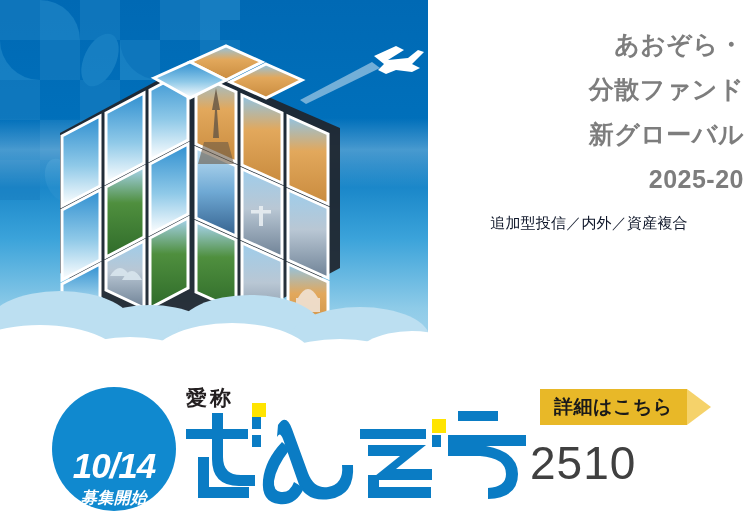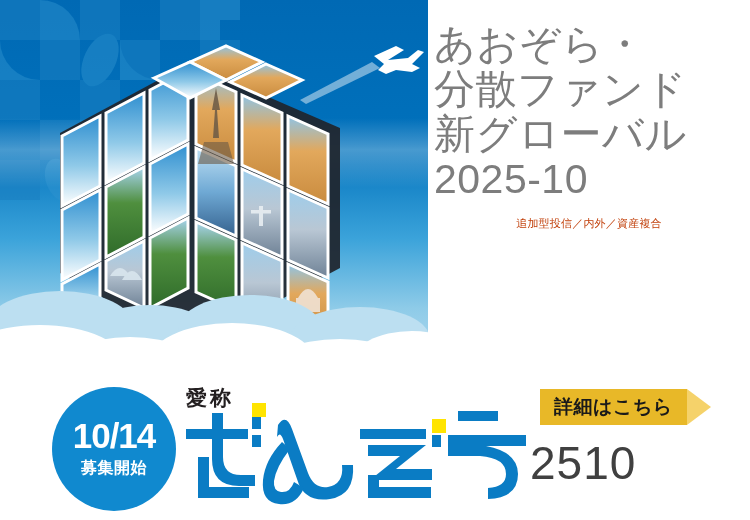--- a/index.html
+++ b/index.html
@@ -18,32 +18,32 @@
     background:linear-gradient(180deg,rgba(255,255,255,0) 0%,rgba(255,255,255,.28) 45%,rgba(255,255,255,0) 100%);}
   .plane-wrap{position:absolute;left:300px;top:28px;width:128px;height:80px;}
   .clouds{position:absolute;left:0;bottom:-2px;width:428px;height:130px;}
 
   .cube{position:absolute;left:40px;top:18px;width:350px;height:345px;}
 
   
   .text-panel{position:absolute;left:428px;top:0;width:322px;height:385px;
     display:flex;flex-direction:column;align-items:center;justify-content:flex-start;
     padding-top:22px;box-sizing:border-box;}
-  .fund-title{color:#7d7d7d;font-size:41px;line-height:45px;text-align:left;
-    letter-spacing:.5px;font-weight:400;width:310px;}
+  .fund-title{color:#7d7d7d;font-size:25px;line-height:45px;text-align:right;
+    letter-spacing:.5px;font-weight:700;width:310px;}
   .fund-title span{display:block;white-space:nowrap;}
-  .fund-subtitle{color:#c2410c;font-size:11px;line-height:22px;text-align:center;
+  .fund-subtitle{color:#0f172a;font-size:15px;line-height:22px;text-align:center;
     margin-top:10px;letter-spacing:.2px;white-space:nowrap;}
 
   
   .brand-band{position:absolute;left:0;top:385px;width:750px;height:135px;background:#fff;}
 
   .date-badge{position:absolute;left:52px;top:2px;width:124px;height:124px;border-radius:50%;
     background:#1089cf;color:#fff;display:flex;flex-direction:column;
-    align-items:center;justify-content:center;}
+    align-items:center;justify-content:flex-end;font-style:italic;}
   .date-badge .d-date{font-size:35px;font-weight:700;line-height:36px;letter-spacing:-1px;}
   .date-badge .d-label{font-size:16px;font-weight:700;line-height:26px;margin-top:1px;letter-spacing:.5px;}
 
   .nickname-label{position:absolute;left:186px;top:-1px;font-size:21px;font-weight:700;
     color:#231f20;letter-spacing:3px;}
 
   .logo-wrap{position:absolute;left:182px;top:18px;width:350px;height:104px;}
   .logo-num{position:absolute;left:530px;top:55px;font-size:46px;font-weight:400;
     color:#404040;letter-spacing:1px;line-height:46px;}
 
@@ -197,21 +197,21 @@
         <rect x="0" y="118" width="428" height="14"></rect>
       </g>
     </svg>
   </div>
 
   <div class="text-panel">
     <div class="fund-title">
       <span>あおぞら・</span>
       <span>分散ファンド</span>
       <span>新グローバル</span>
-      <span>2025-10</span>
+      <span>2025-20</span>
     </div>
     <div class="fund-subtitle">追加型投信／内外／資産複合</div>
   </div>
 
   <div class="brand-band">
 
     <div class="date-badge">
       <div class="d-date">10/14</div>
       <div class="d-label">募集開始</div>
     </div>

